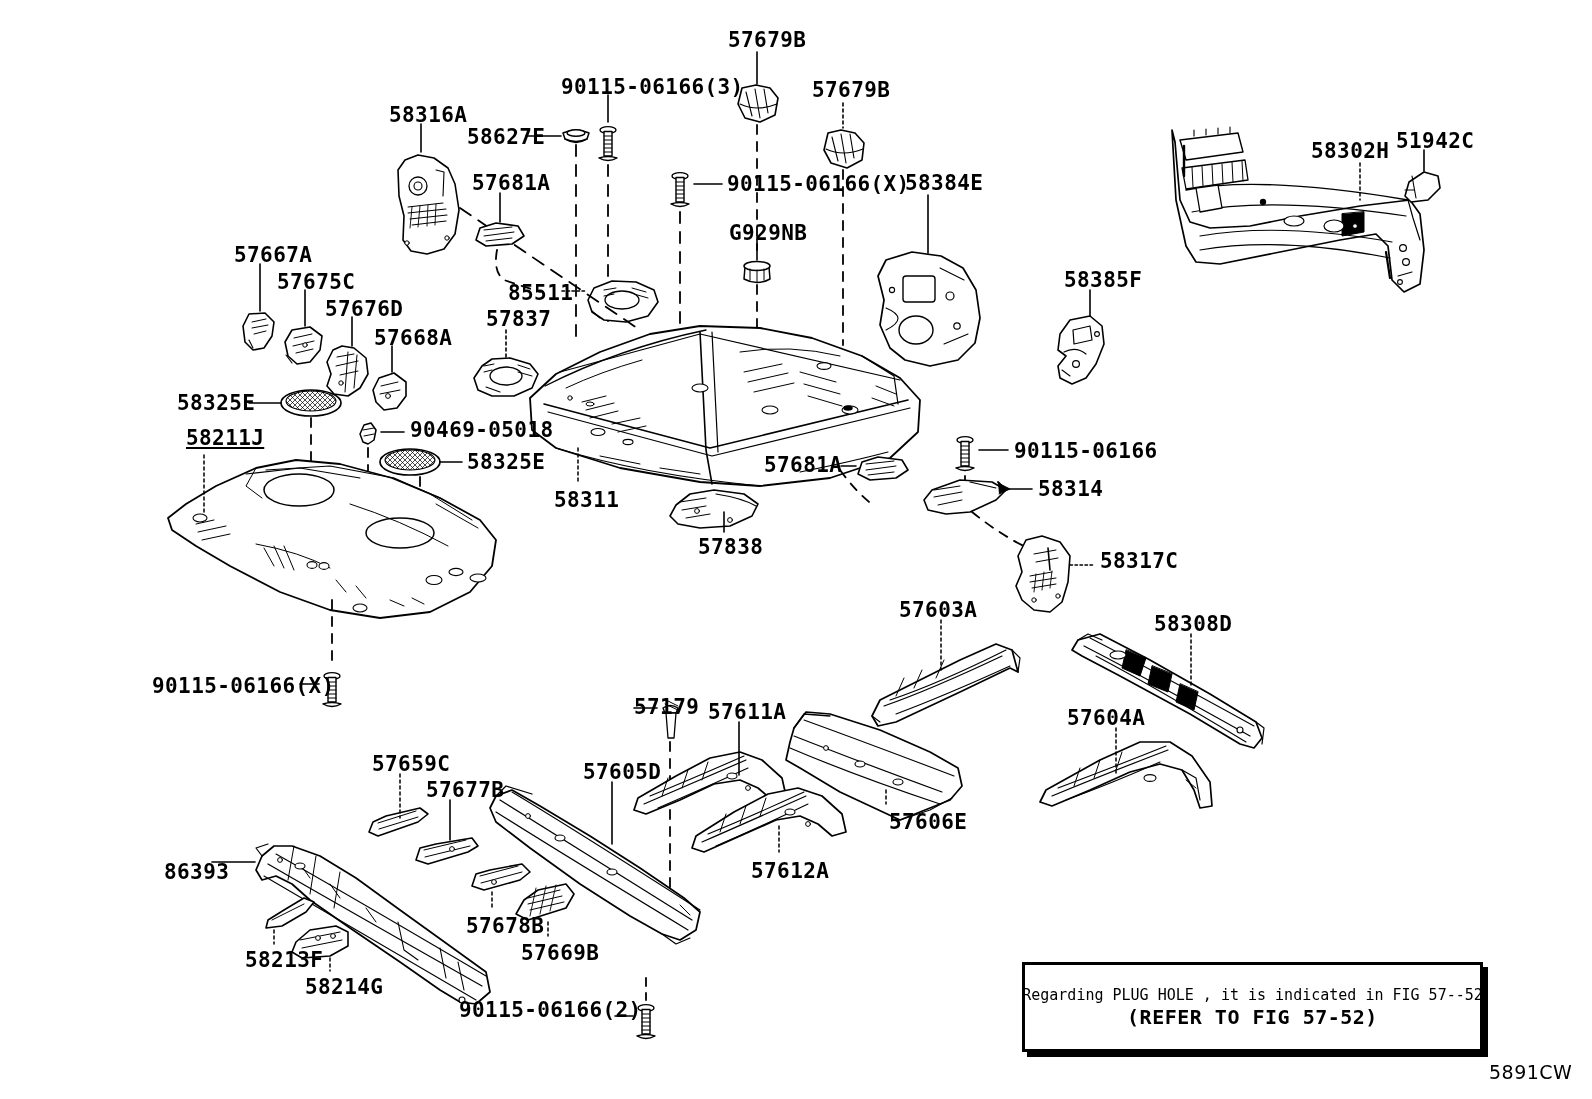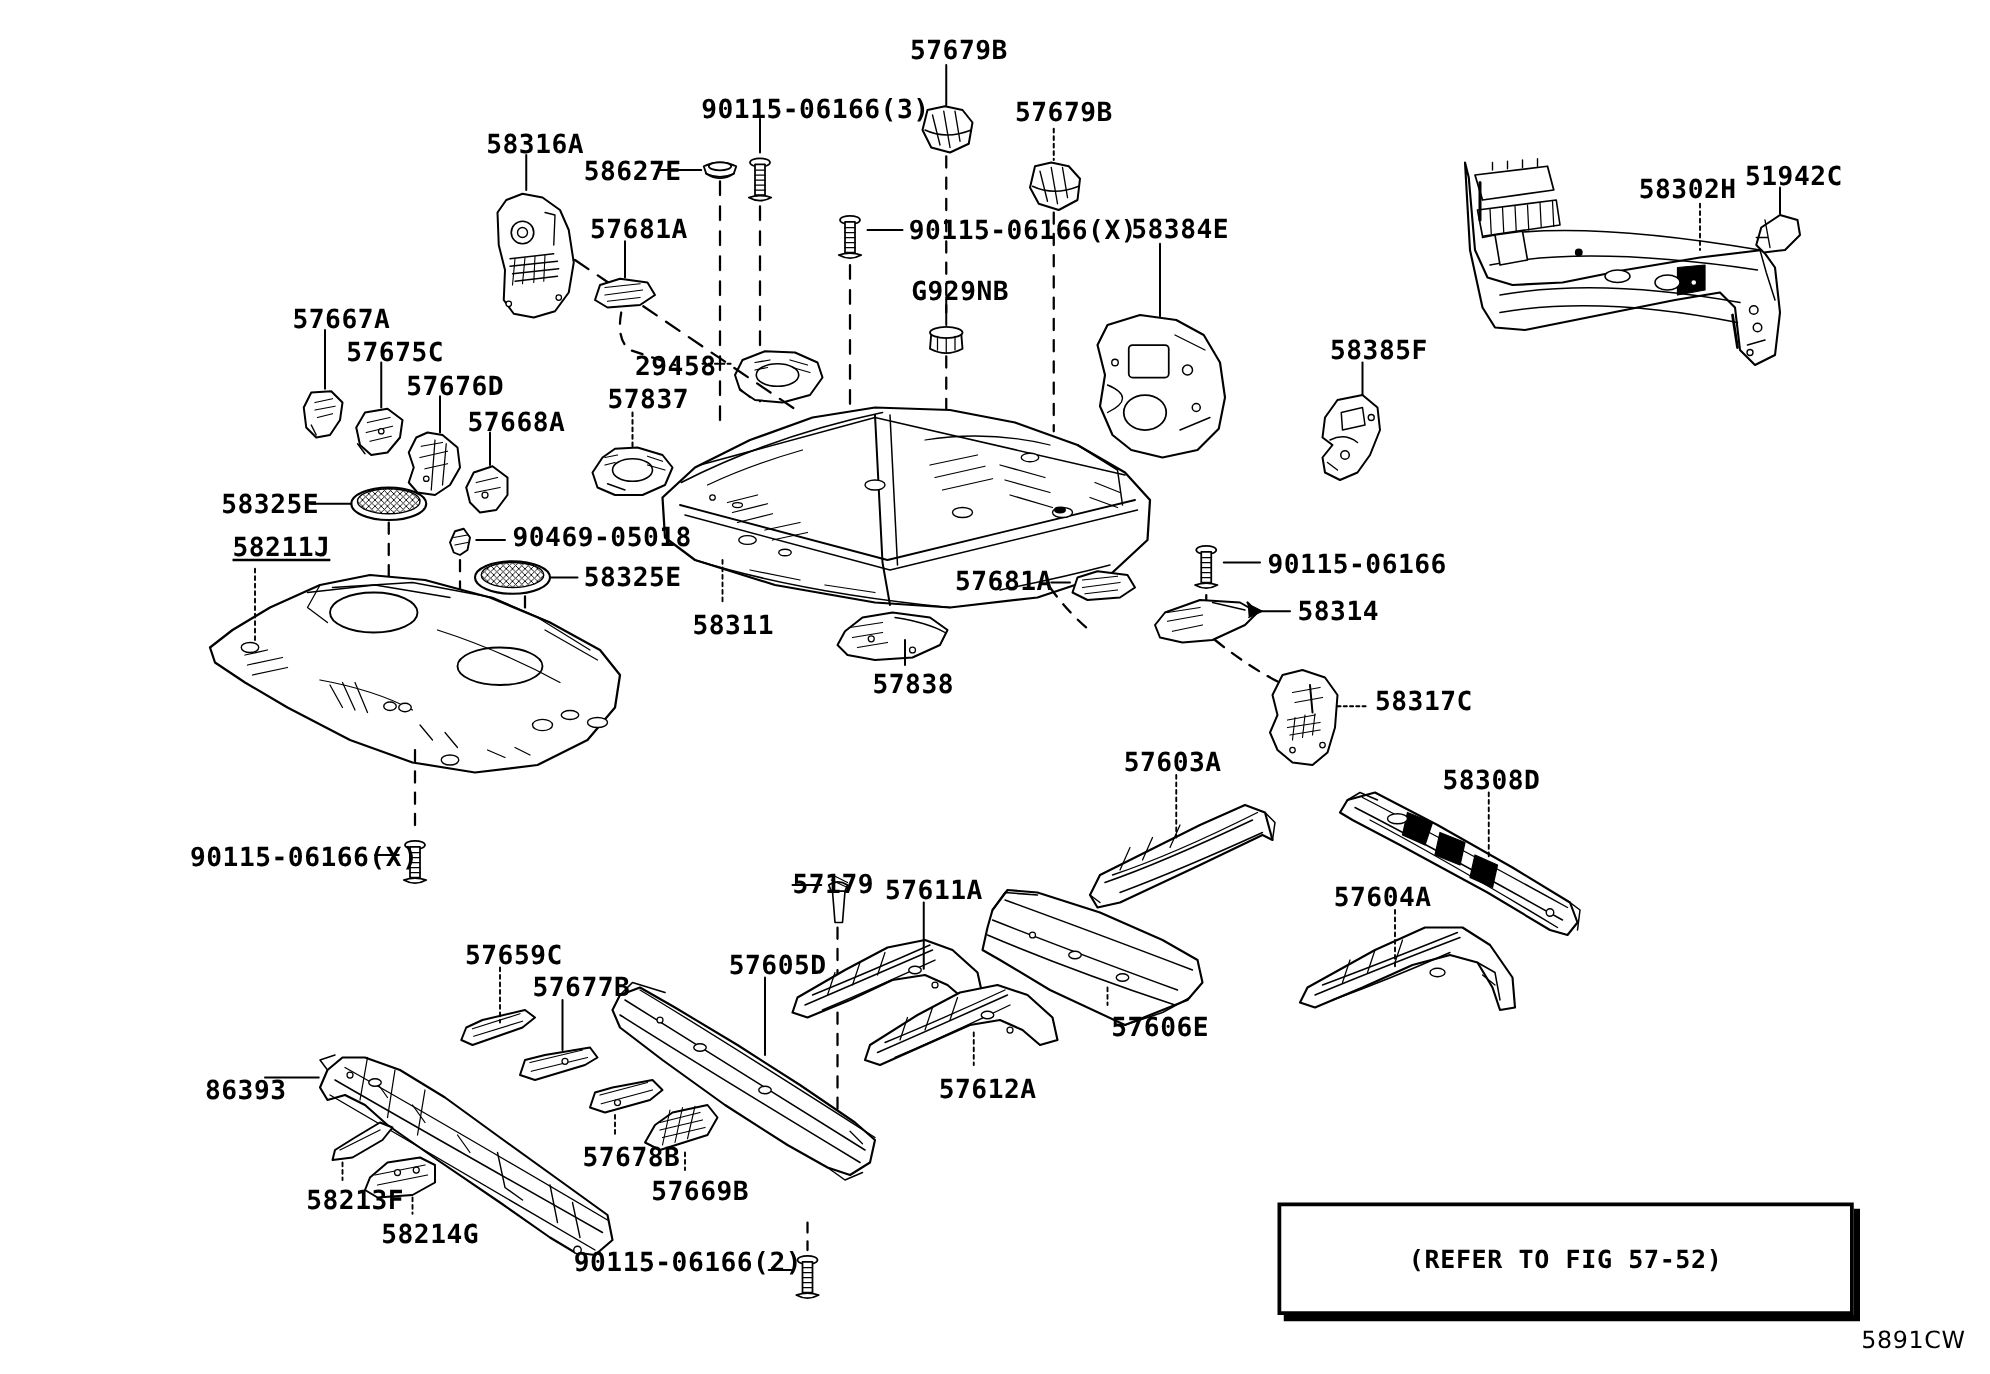--- a/index.html
+++ b/index.html
@@ -571,21 +571,21 @@
     <div class="lbl" style="left: 467px; top: 127px;">58627E</div>
     <div class="lbl" style="left: 1311px; top: 141px;">58302H</div>
     <div class="lbl" style="left: 1396px; top: 131px;">51942C</div>
     <div class="lbl" style="left: 727px; top: 174px;">90115-06166(X)</div>
     <div class="lbl" style="left: 472px; top: 173px;">57681A</div>
     <div class="lbl" style="left: 905px; top: 173px;">58384E</div>
     <div class="lbl" style="left: 729px; top: 223px;">G929NB</div>
     <div class="lbl" style="left: 234px; top: 245px;">57667A</div>
     <div class="lbl" style="left: 1064px; top: 270px;">58385F</div>
     <div class="lbl" style="left: 277px; top: 272px;">57675C</div>
-    <div class="lbl" style="left: 508px; top: 283px;">29458</div>
+    <div class="lbl" style="left: 508px; top: 283px;">85511</div>
     <div class="lbl" style="left: 325px; top: 299px;">57676D</div>
     <div class="lbl" style="left: 486px; top: 309px;">57837</div>
     <div class="lbl" style="left: 374px; top: 328px;">57668A</div>
     <div class="lbl" style="left: 177px; top: 393px;">58325E</div>
     <div class="lbl" style="left: 410px; top: 420px;">90469-05018</div>
     <div class="lbl" style="left: 186px; top: 428px; text-decoration: underline;">58211J</div>
     <div class="lbl" style="left: 467px; top: 452px;">58325E</div>
     <div class="lbl" style="left: 1014px; top: 441px;">90115-06166</div>
     <div class="lbl" style="left: 764px; top: 455px;">57681A</div>
     <div class="lbl" style="left: 1038px; top: 479px;">58314</div>
@@ -605,16 +605,17 @@
     <div class="lbl" style="left: 751px; top: 861px;">57612A</div>
     <div class="lbl" style="left: 164px; top: 862px;">86393</div>
     <div class="lbl" style="left: 466px; top: 916px;">57678B</div>
     <div class="lbl" style="left: 521px; top: 943px;">57669B</div>
     <div class="lbl" style="left: 245px; top: 950px;">58213F</div>
     <div class="lbl" style="left: 305px; top: 977px;">58214G</div>
     <div class="lbl" style="left: 459px; top: 1000px;">90115-06166(2)</div>
   </div>
 
 <div id="notebox">
+  <div class="note-en">Regarding  PLUG  HOLE , it is indicated in FIG  57--52</div>
   <div class="note-ref">(REFER TO FIG 57-52)</div>
 </div>
 
 <div id="figcode">5891CW</div>
 
 </body></html>

